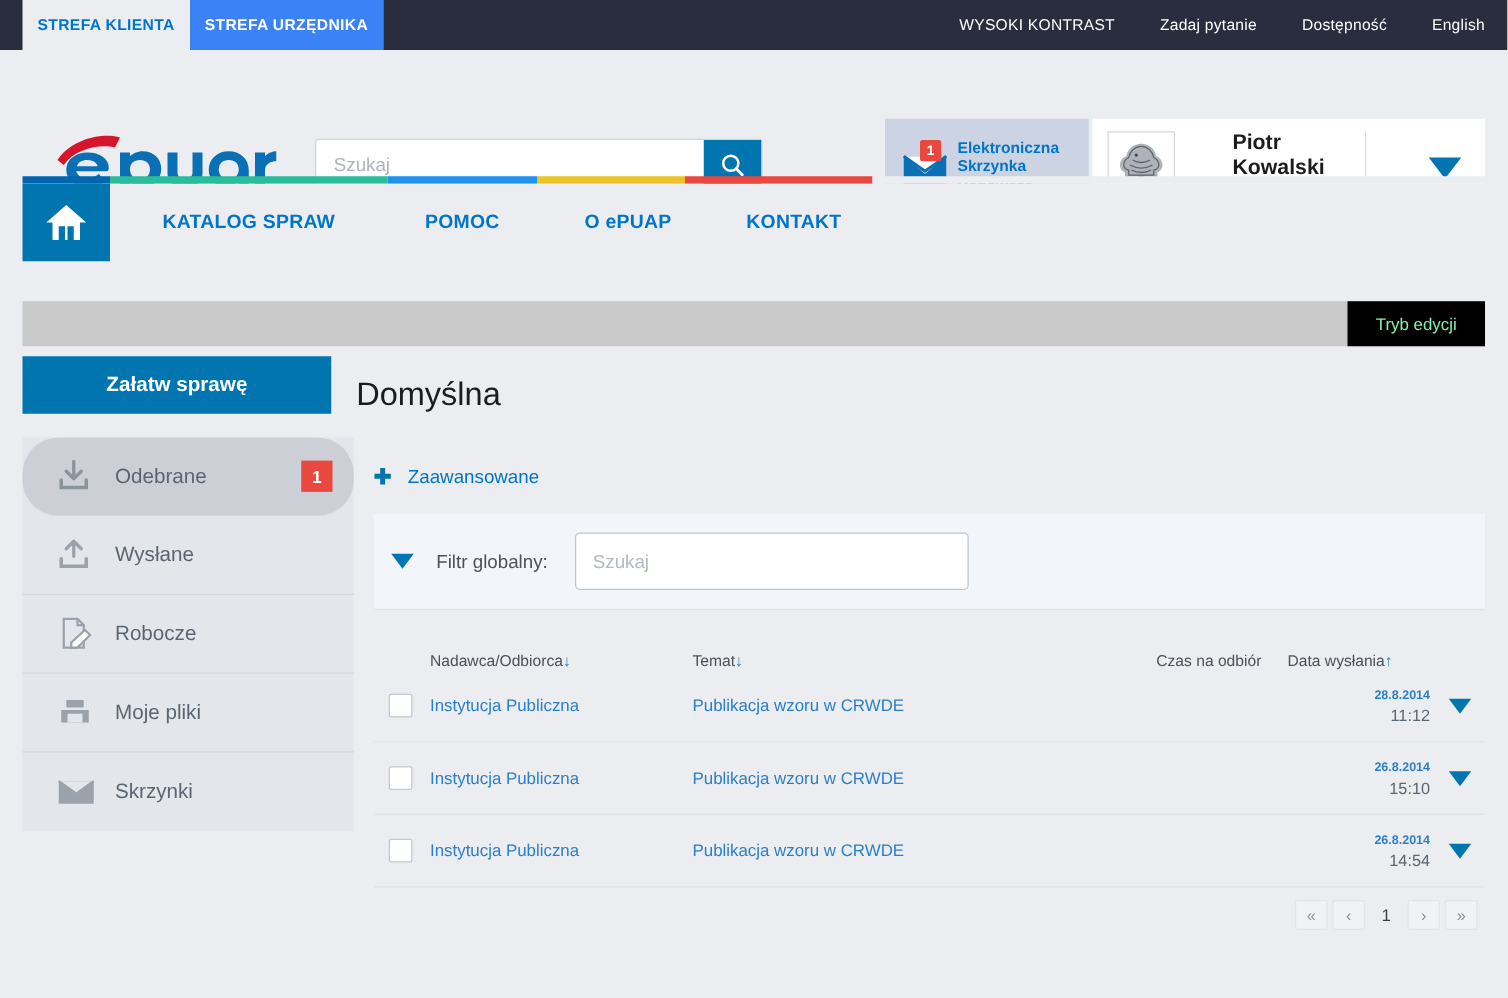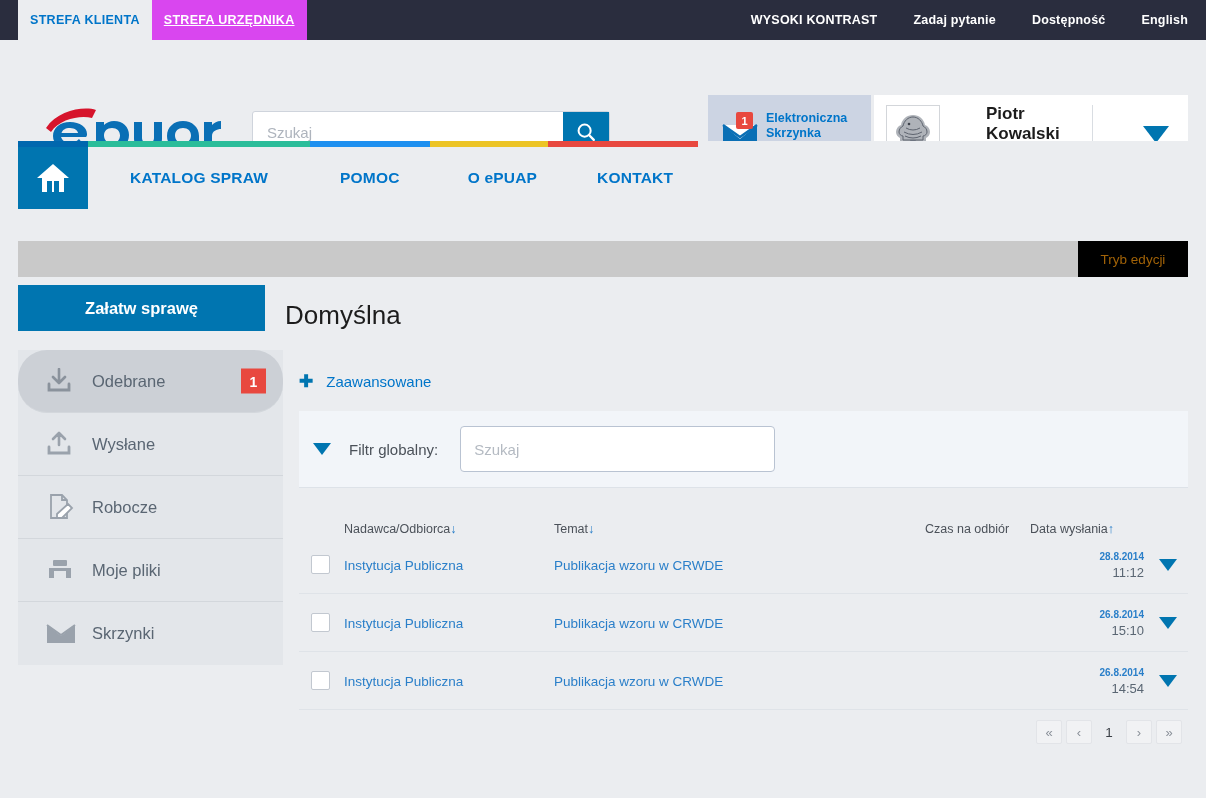--- a/index.html
+++ b/index.html
@@ -18,28 +18,28 @@
     background: #2a2d3e;
   }
   .zone-tabs { position: absolute; top: 0; left: 18px; height: 40px; display: flex; }
   .zone-tab {
     height: 40px; display: flex; align-items: center; justify-content: center;
     padding: 0 12px;
     font-size: 12.5px; font-weight: bold; letter-spacing: .3px;
     cursor: pointer; white-space: nowrap;
   }
   .zone-tab.active { background: #ebedf0; color: #0075c9; }
-  .zone-tab.alt { background: #d946ef; color: #ffffff; text-decoration: underline; }
+  .zone-tab.alt { background: #3b82f6; color: #ffffff; }
 
   .top-links {
     position: absolute; top: 0; right: 18px; height: 40px;
     display: flex; align-items: center; gap: 36px;
   }
   .top-links a {
-    color: #ffffff; font-size: 12.5px; font-weight: bold;
+    color: #ffffff; font-size: 12.5px; font-weight: normal;
     text-decoration: none; white-space: nowrap; letter-spacing: .2px;
   }
 
   
   .header {
     position: absolute; top: 40px; left: 0; width: 1206px; height: 101px;
     background: #ebedf0;
   }
   .logo {
     position: absolute; left: 44px; top: 66px;
@@ -128,21 +128,21 @@
     text-decoration: none; letter-spacing: .2px; white-space: nowrap;
   }
 
   
   .graybar {
     position: absolute; left: 18px; top: 241px; width: 1170px; height: 36px;
     background: #c9c9c9;
   }
   .edit-btn {
     position: absolute; right: 0; top: 0; width: 110px; height: 36px;
-    background: #000000; color: #a16207; font-size: 13.5px;
+    background: #000000; color: #86efac; font-size: 13.5px;
     display: flex; align-items: center; justify-content: center; cursor: pointer;
   }
 
   
   .sidebar { position: absolute; left: 18px; top: 285px; width: 265px; }
   .zalatw {
     width: 247px; height: 46px; background: #0075b0; color: #ffffff;
     font-size: 16.5px; font-weight: bold;
     display: flex; align-items: center; justify-content: center; cursor: pointer;
   }

